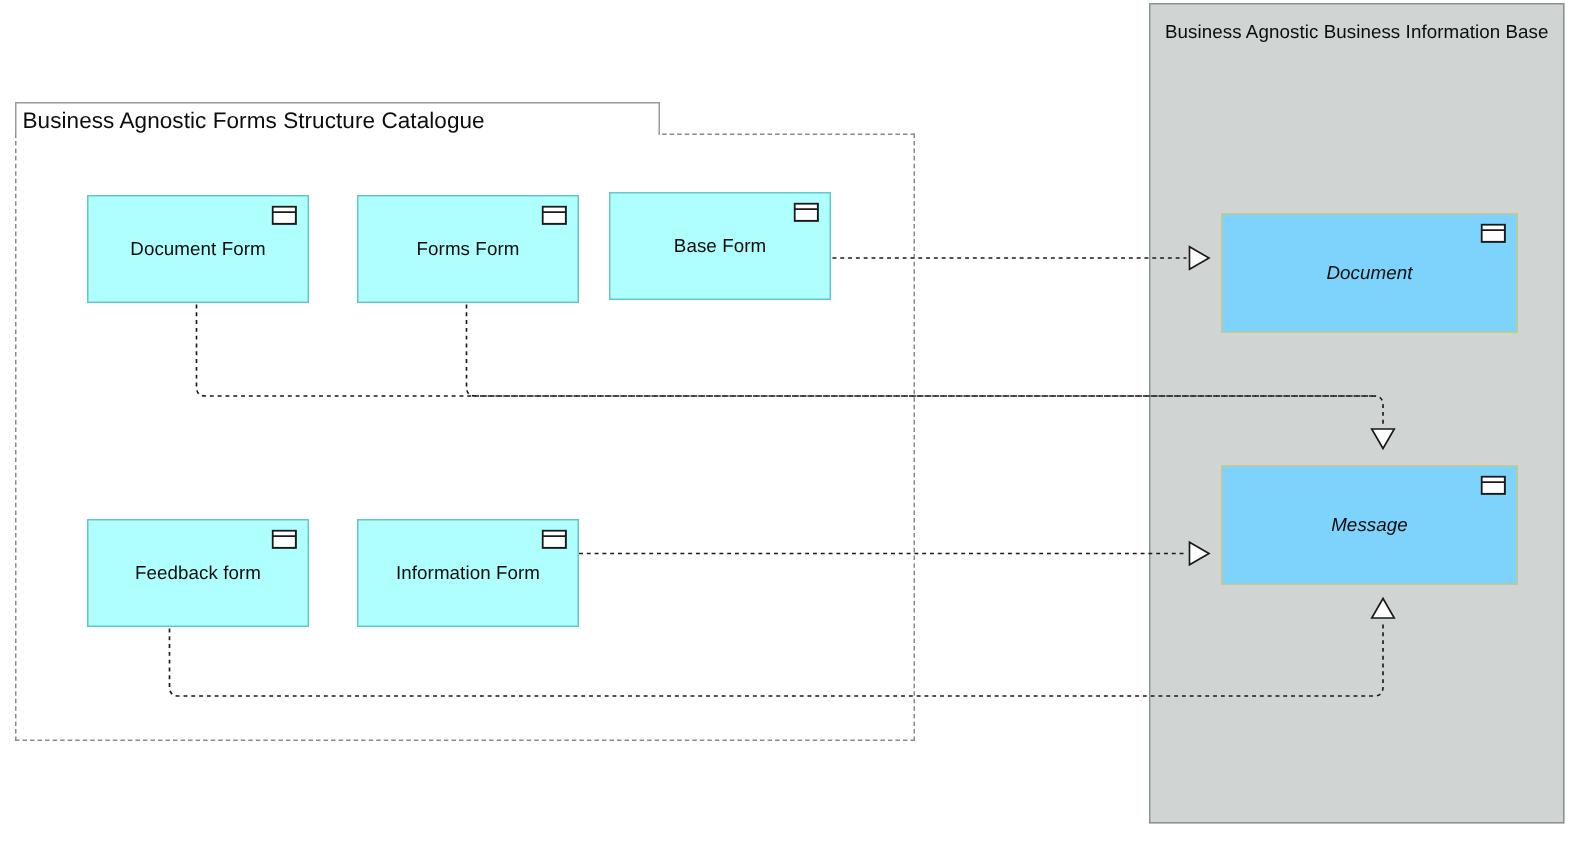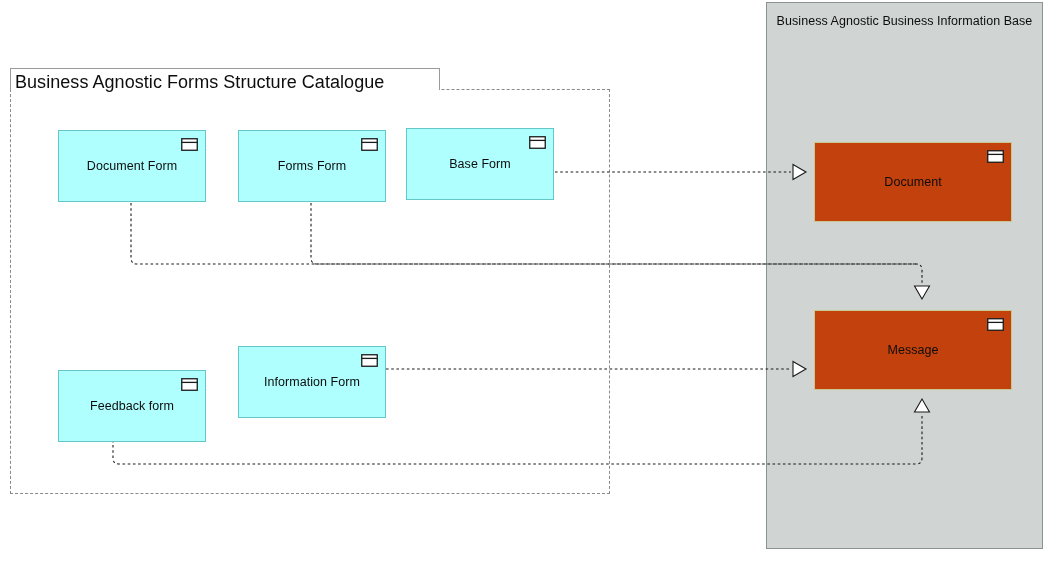--- a/index.html
+++ b/index.html
@@ -49,42 +49,43 @@
   }
   .group-tab {
     position: absolute;
     box-sizing: border-box;
     border: 1px solid #9a9a9a;
     border-bottom: none;
     background: #ffffff;
   }
   .group-tab-label {
     position: absolute;
-    font-size: 18px;
+    font-size: 15px;
     color: #0d0d0d;
     white-space: nowrap;
     letter-spacing: 0.05px;
   }
 
   
   .node {
     position: absolute;
     box-sizing: border-box;
     border: 1px solid;
     display: flex;
     align-items: center;
     justify-content: center;
   }
   .node.cyan {
     background: #affffe;
     border-color: #64c8c8;
   }
   .node.yellow {
-    background: #c2410c;
+    background: #7dd3fc;
     border-color: #c8c88c;
+    font-style: italic;
   }
   .node-label {
     font-size: 12.5px;
     color: #0d0d0d;
     text-align: center;
     white-space: nowrap;
     letter-spacing: 0.05px;
     pointer-events: none;
   }
   .bo-icon {
@@ -157,21 +158,21 @@
           </svg></span>
         <span class="node-label">Forms Form</span>
       </div>
       <div class="node cyan" style="left: 406px; top: 128px; width: 148px; height: 72px;">
         <span class="bo-icon"><svg viewBox="0 0 17 13" width="17" height="13">
             <rect x="0.75" y="0.75" width="15.5" height="11.5" fill="#ffffff" stroke="#1a1a1a" stroke-width="1.3"></rect>
             <line x1="0.75" y1="4.4" x2="16.25" y2="4.4" stroke="#1a1a1a" stroke-width="1.3"></line>
           </svg></span>
         <span class="node-label">Base Form</span>
       </div>
-      <div class="node cyan" style="left: 58px; top: 346px; width: 148px; height: 72px; margin-top: 24px;">
+      <div class="node cyan" style="left: 58px; top: 346px; width: 148px; height: 72px;">
         <span class="bo-icon"><svg viewBox="0 0 17 13" width="17" height="13">
             <rect x="0.75" y="0.75" width="15.5" height="11.5" fill="#ffffff" stroke="#1a1a1a" stroke-width="1.3"></rect>
             <line x1="0.75" y1="4.4" x2="16.25" y2="4.4" stroke="#1a1a1a" stroke-width="1.3"></line>
           </svg></span>
         <span class="node-label">Feedback form</span>
       </div>
       <div class="node cyan" style="left: 238px; top: 346px; width: 148px; height: 72px;">
         <span class="bo-icon"><svg viewBox="0 0 17 13" width="17" height="13">
             <rect x="0.75" y="0.75" width="15.5" height="11.5" fill="#ffffff" stroke="#1a1a1a" stroke-width="1.3"></rect>
             <line x1="0.75" y1="4.4" x2="16.25" y2="4.4" stroke="#1a1a1a" stroke-width="1.3"></line>

